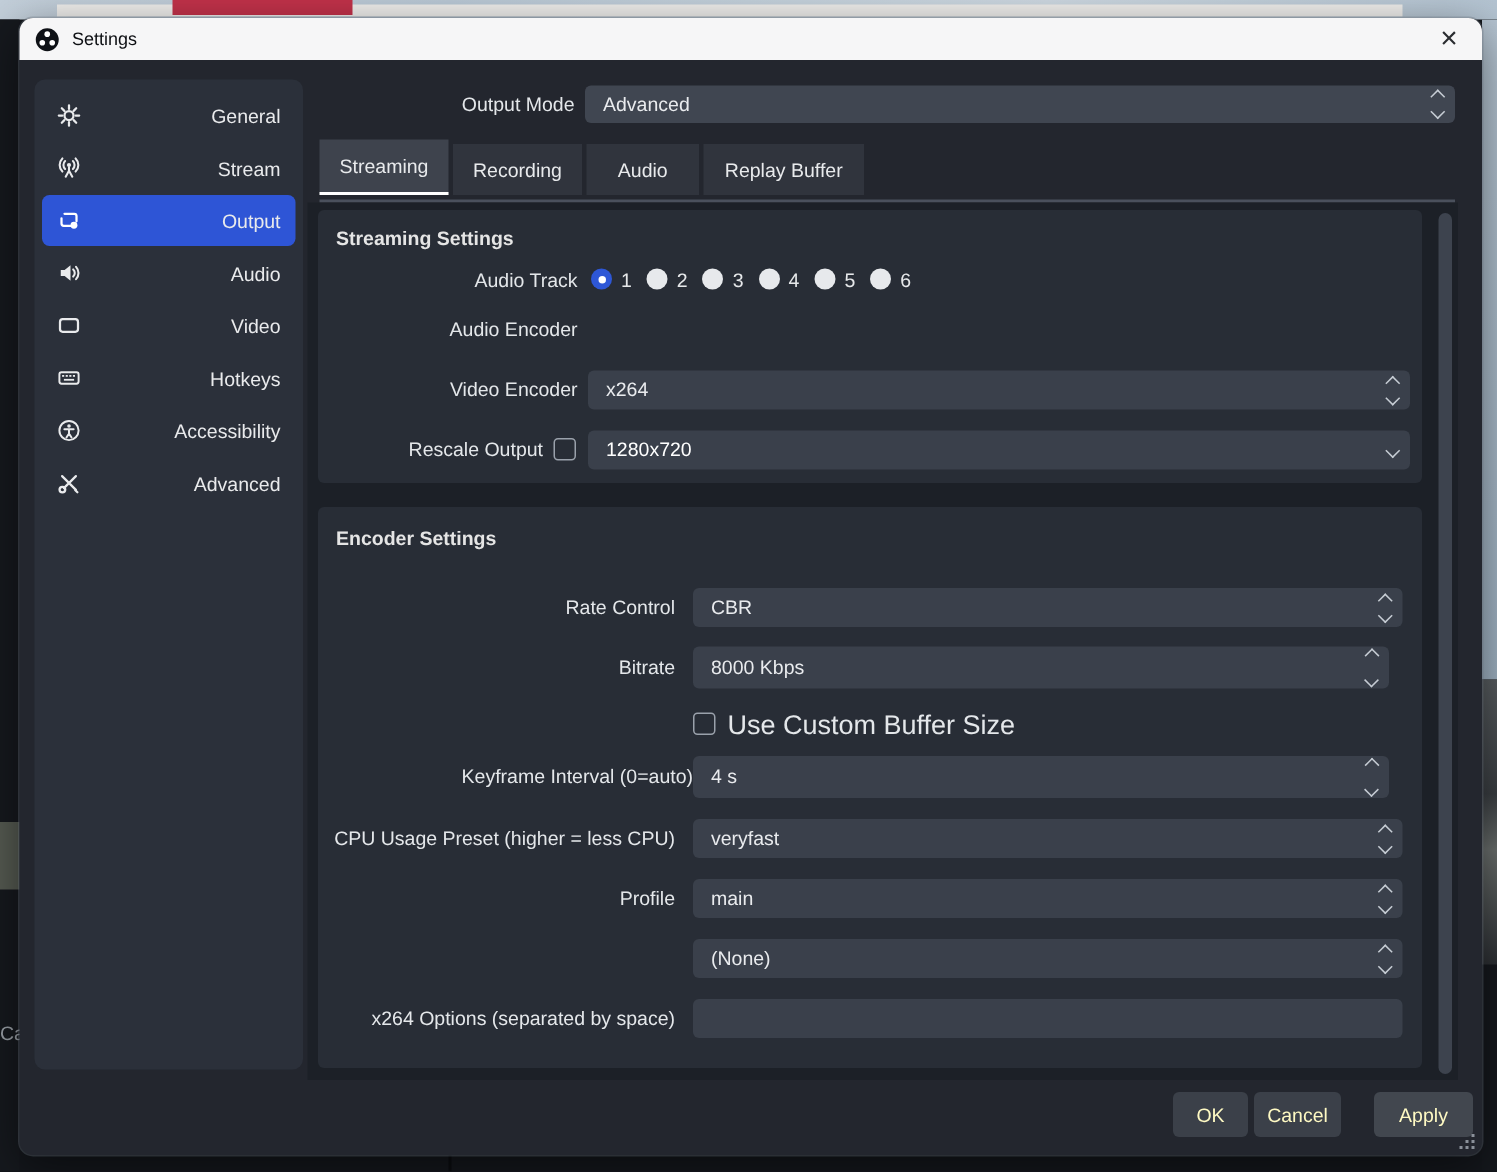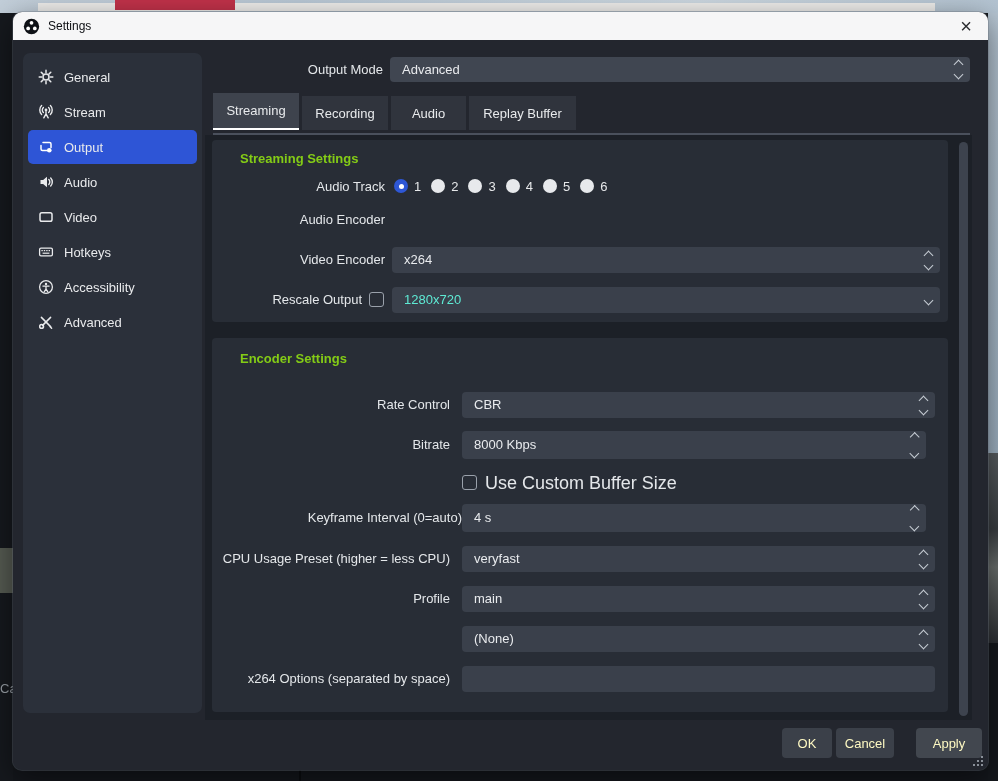--- a/index.html
+++ b/index.html
@@ -33,48 +33,48 @@
   .close-btn{position:absolute;right:9px;top:0;width:26px;height:28px;display:flex;
     align-items:center;justify-content:center;font-size:20px;color:#2a2c30;cursor:default;line-height:1;}
 
   .dbody{position:absolute;left:0;top:28px;width:975px;height:730px;
     border-radius:0 0 9px 9px;overflow:hidden;}
 
   
   .sidebar{position:absolute;left:10px;top:13px;width:179px;height:660px;
     background:#2b303a;border-radius:7px;padding-top:6px;box-sizing:border-box;}
   .side-item{margin:1px 5px;height:34px;border-radius:5px;display:flex;align-items:center;
-    gap:10px;padding:0 10px;color:#e9eaec;font-size:13px;}
+    gap:10px;padding:0 10px;color:#e9eaec;font-size:13px;justify-content:space-between;}
   .side-item.selected{background:#2e55d6;}
   .side-item svg{flex:0 0 auto;}
 
   
   .flabel{position:absolute;color:#e4e7ea;font-size:13px;text-align:right;}
   .field{position:absolute;height:26px;background:#3a404b;border-radius:4px;color:#e9ebee;
     font-size:13px;line-height:26px;padding:0 26px 0 12px;box-sizing:border-box;white-space:nowrap;overflow:hidden;}
   .field.light{background:#404651;}
-  .field.disabled{color:#5eead4;}
+  .field.disabled{color:#ffffff;}
   .out-label{left:220px;width:150px;top:17px;line-height:25px;}
   .out-combo{left:377px;top:17px;width:580px;height:25px;line-height:25px;}
 
   .tab{position:absolute;top:56px;height:34px;background:#30343d;color:#e8eaec;font-size:13px;
     display:flex;align-items:center;justify-content:center;box-sizing:border-box;}
   .tab.selected{top:53px;height:37px;background:#3e434d;border-bottom:2px solid #ffffff;}
   .tab-streaming{left:200px;width:86px;}
   .tab-recording{left:289px;width:86px;}
   .tab-audio{left:378px;width:75px;}
   .tab-replay{left:456px;width:107px;}
   .tab-divider{position:absolute;left:200px;top:93px;width:757px;height:2px;background:#4a505c;}
 
   
   .viewport{position:absolute;left:192px;top:95px;width:767px;height:585px;background:#1c2027;}
   .group{position:absolute;left:7px;width:736px;background:#282d36;border-radius:4px;}
   .group1{top:5px;height:182px;}
   .group2{top:203px;height:374px;}
-  .gtitle{position:absolute;left:28px;color:#84cc16;font-weight:bold;font-size:13px;}
+  .gtitle{position:absolute;left:12px;color:#e5e5e5;font-weight:bold;font-size:13px;}
   .glabel{position:absolute;left:0;text-align:right;color:#e4e7ea;font-size:13px;}
 
   
   .arrbox{position:absolute;top:0;right:0;bottom:0;width:24px;display:flex;flex-direction:column;
     align-items:center;justify-content:center;gap:3px;}
   .arrbox.spin{gap:9px;}
   .chv{width:6px;height:6px;border-right:1.5px solid #c6ccd4;border-bottom:1.5px solid #c6ccd4;}
   .chv-up{transform:rotate(-135deg);margin-top:3px;}
   .chv-dn{transform:rotate(45deg);margin-bottom:3px;}
 

